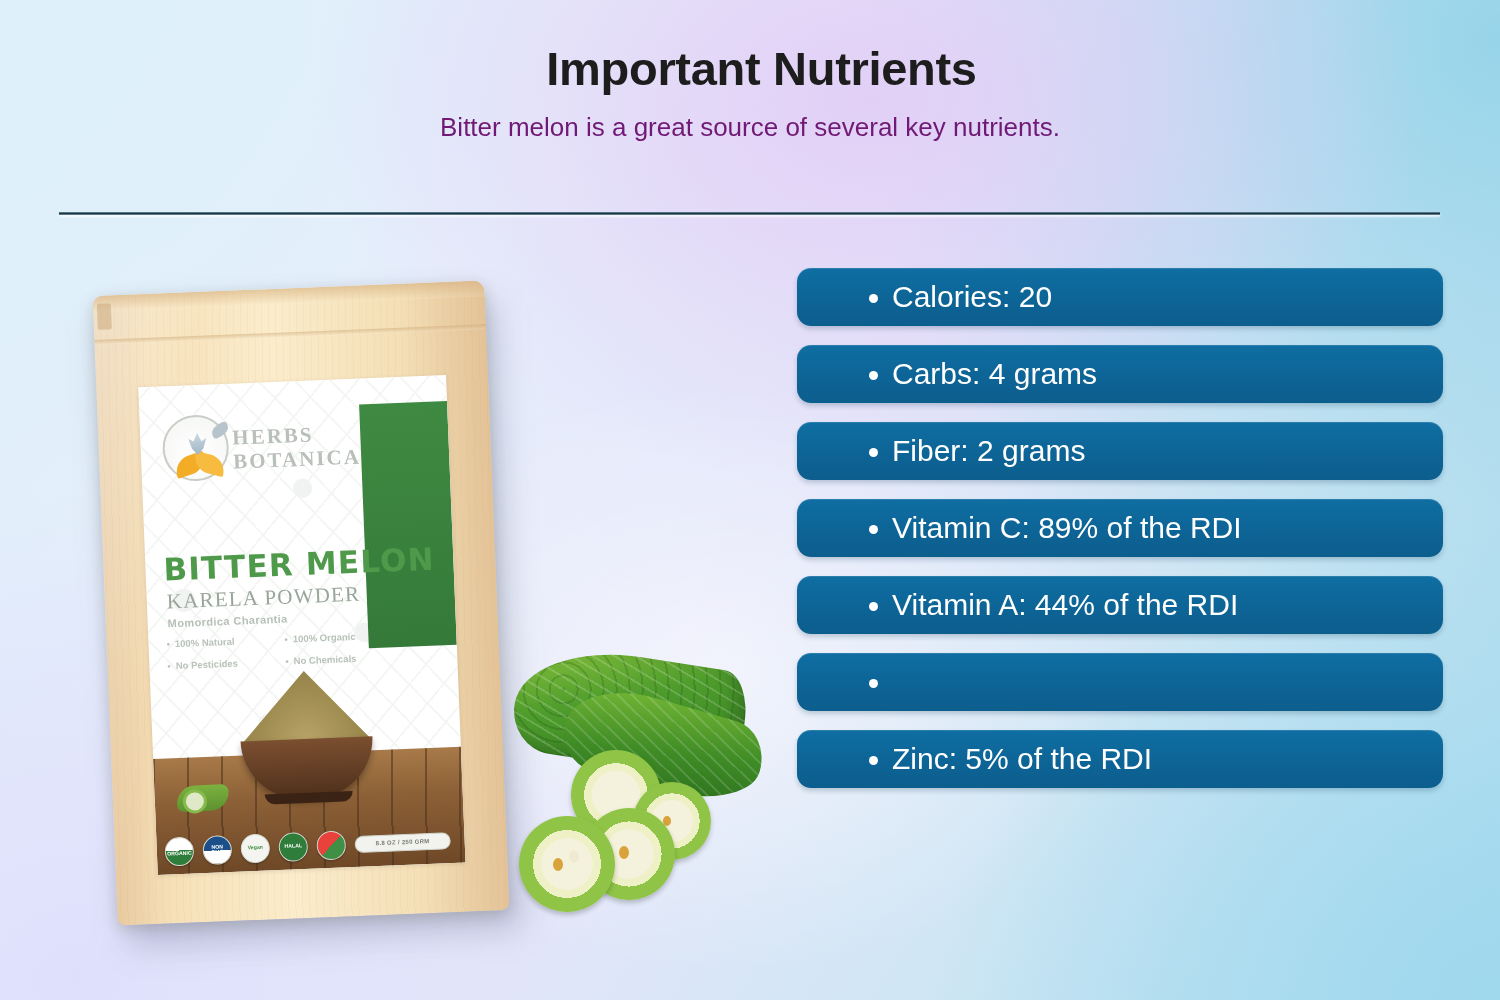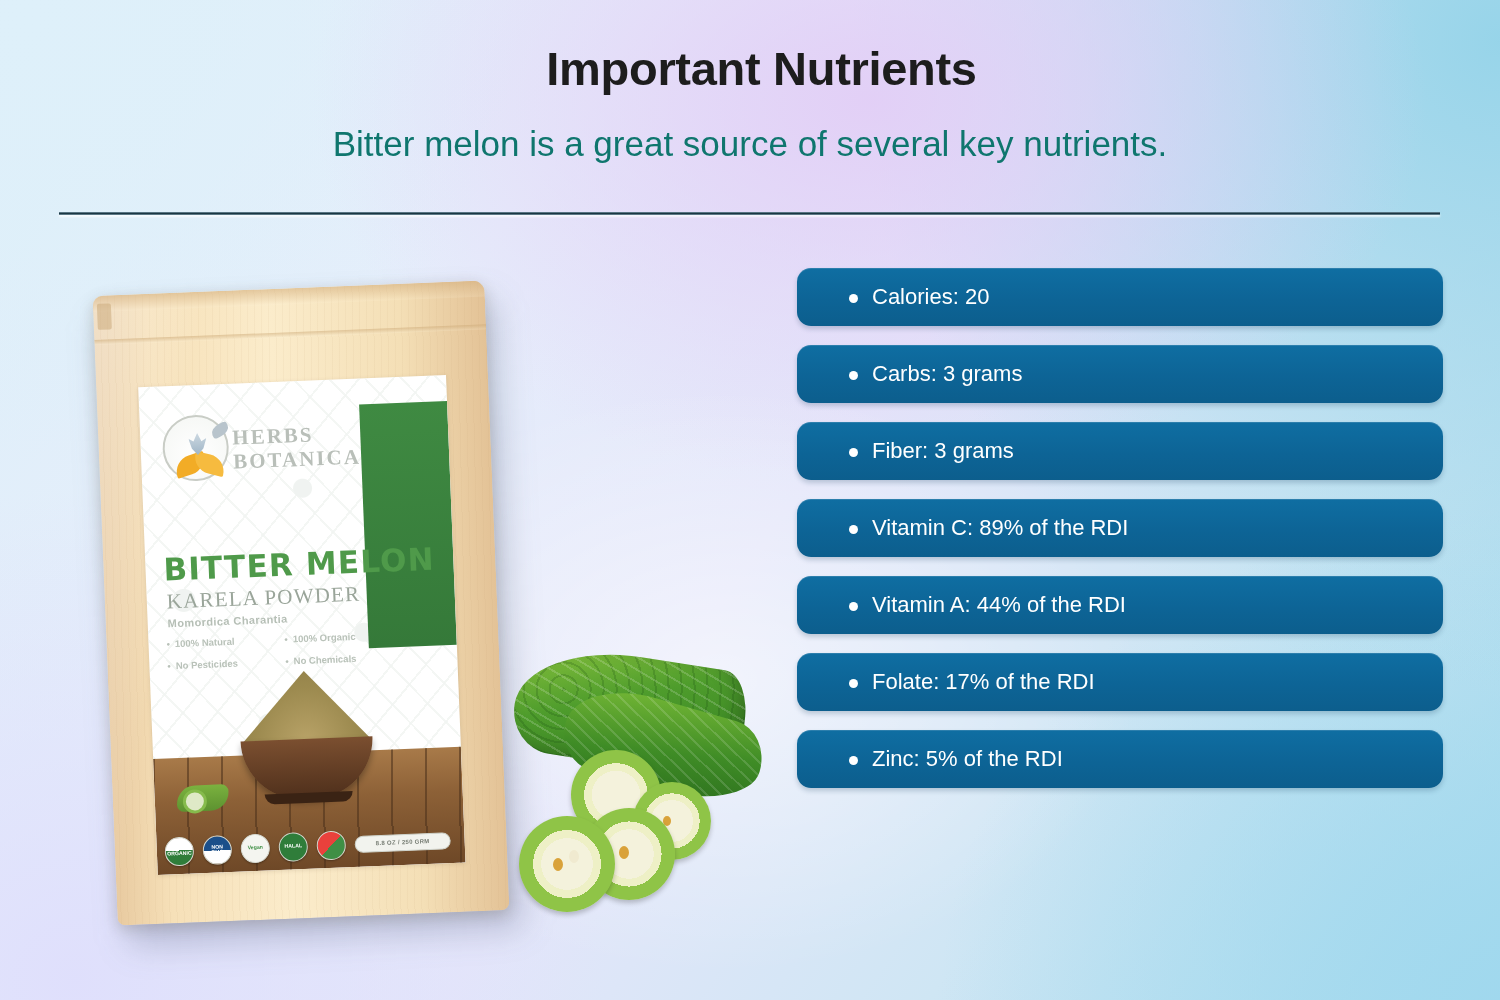--- a/index.html
+++ b/index.html
@@ -25,41 +25,41 @@
     background:radial-gradient(ellipse 600px 420px at 48% 68%, rgba(255,255,255,0.55) 0%, rgba(255,255,255,0) 70%);
   }
 
   
   .header{ position:absolute; left:0; top:0; width:1500px; text-align:center; }
   .title{
     font-size:47px; font-weight:bold; color:#1d1d1d;
     letter-spacing:-0.3px; margin-top:44px; line-height:1.05;padding-left:23px;
   }
   .subtitle{
-    font-size:35px; color:#0f766e; margin-top:32px; line-height:1.1;
+    font-size:26px; color:#701a75; margin-top:20px; line-height:1.1;
   }
   .rule{
     position:absolute; left:59px; top:212px; width:1381px; height:3px;
     background:linear-gradient(to bottom,#8aa5b3 0%, #22414f 34%, #132b36 66%, #9fc2d2 100%);
     box-shadow:0 2px 2px rgba(255,255,255,0.75);
   }
 
   
   .pill-list{ position:absolute; left:797px; top:268px; width:646px; }
   .pill{
     position:relative;
     height:58px; width:646px;
     border-radius:14px;
     background:linear-gradient(to bottom,#0f6ea2 0%, #0d6496 55%, #0c5e8d 100%);
     box-shadow:0 3px 5px rgba(20,60,90,0.22), inset 0 1px 0 rgba(255,255,255,0.12);
     display:flex; align-items:center;
     margin-bottom:19px;
-    padding-left:52px;
+    padding-left:72px;
     color:#ffffff;
-    font-size:22px;
+    font-size:30px;
     white-space:nowrap;
   }
   .pill .dot{
     display:inline-block; width:9px; height:9px; border-radius:50%;
     background:#ffffff; margin-right:14px; flex:none;
     position:relative; top:1px;
   }
 
   
   .pouch-wrap{ position:absolute; left:96px; top:270px; width:420px; height:680px; }
@@ -376,35 +376,34 @@
     </div>
 </div>
 
 <div class="pill-list">
   <div class="pill">
       <span class="dot"></span>
       <span>Calories: 20</span>
     </div>
   <div class="pill">
       <span class="dot"></span>
-      <span>Carbs: 3 grams</span>
-    </div>
-  <div class="pill">
-      <span class="dot"></span>
-      <span>Fiber: 3 grams</span>
+      <span>Carbs: 4 grams</span>
+    </div>
+  <div class="pill">
+      <span class="dot"></span>
+      <span>Fiber: 2 grams</span>
     </div>
   <div class="pill">
       <span class="dot"></span>
       <span>Vitamin C: 89% of the RDI</span>
     </div>
   <div class="pill">
       <span class="dot"></span>
       <span>Vitamin A: 44% of the RDI</span>
     </div>
   <div class="pill">
       <span class="dot"></span>
-      <span>Folate: 17% of the RDI</span>
     </div>
   <div class="pill">
       <span class="dot"></span>
       <span>Zinc: 5% of the RDI</span>
     </div>
 </div>
 
 </body></html>

